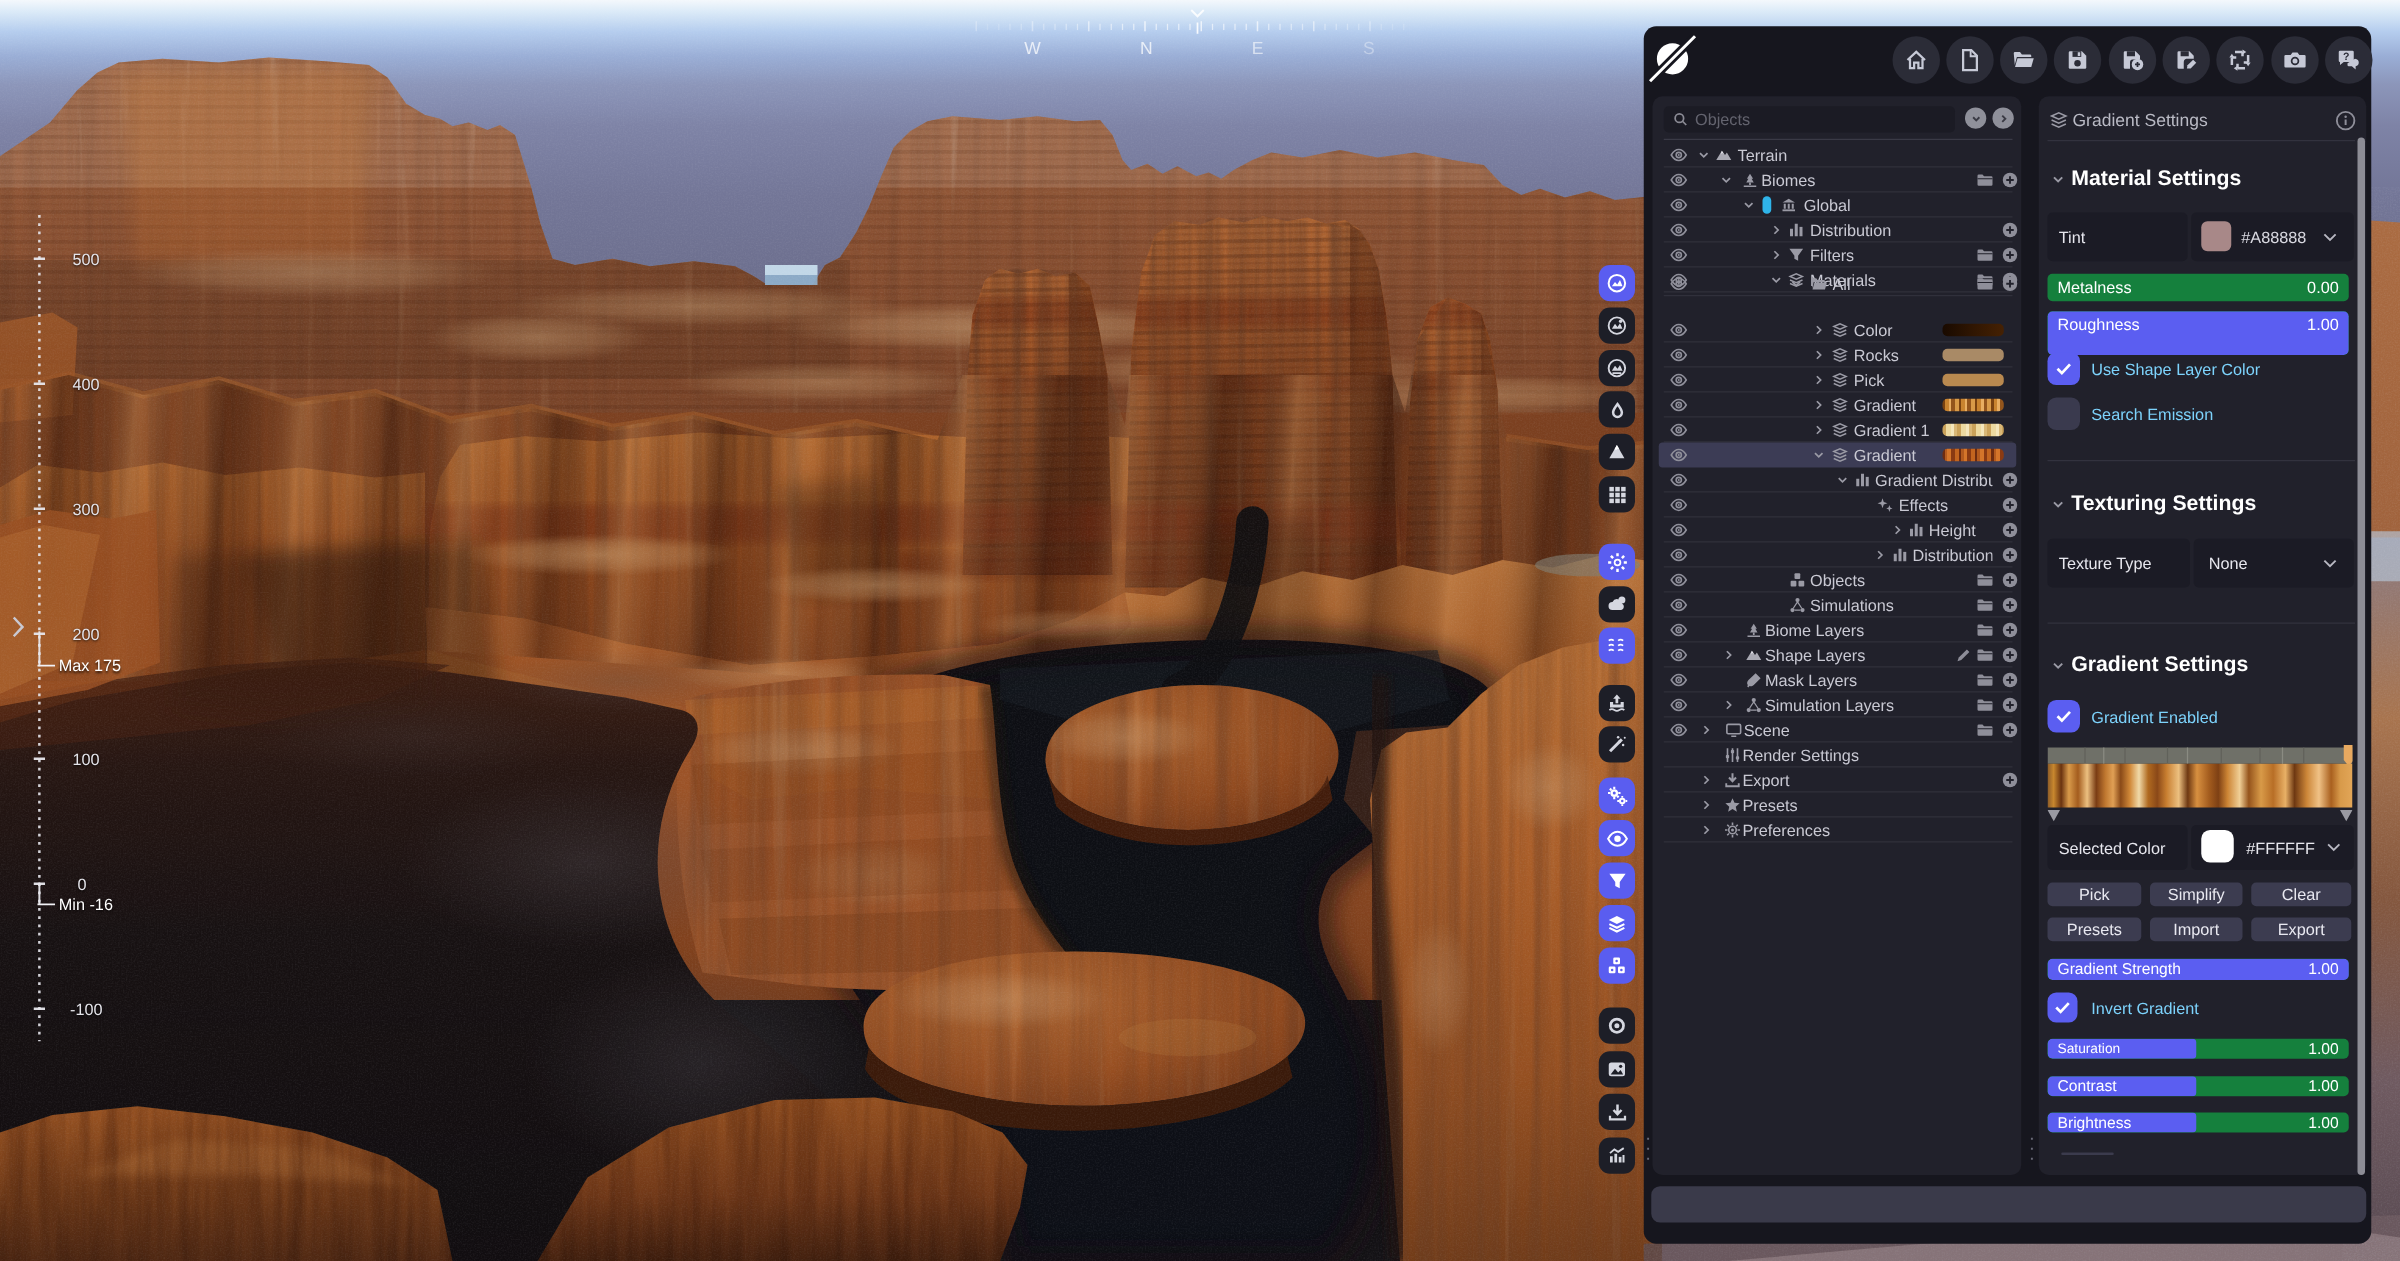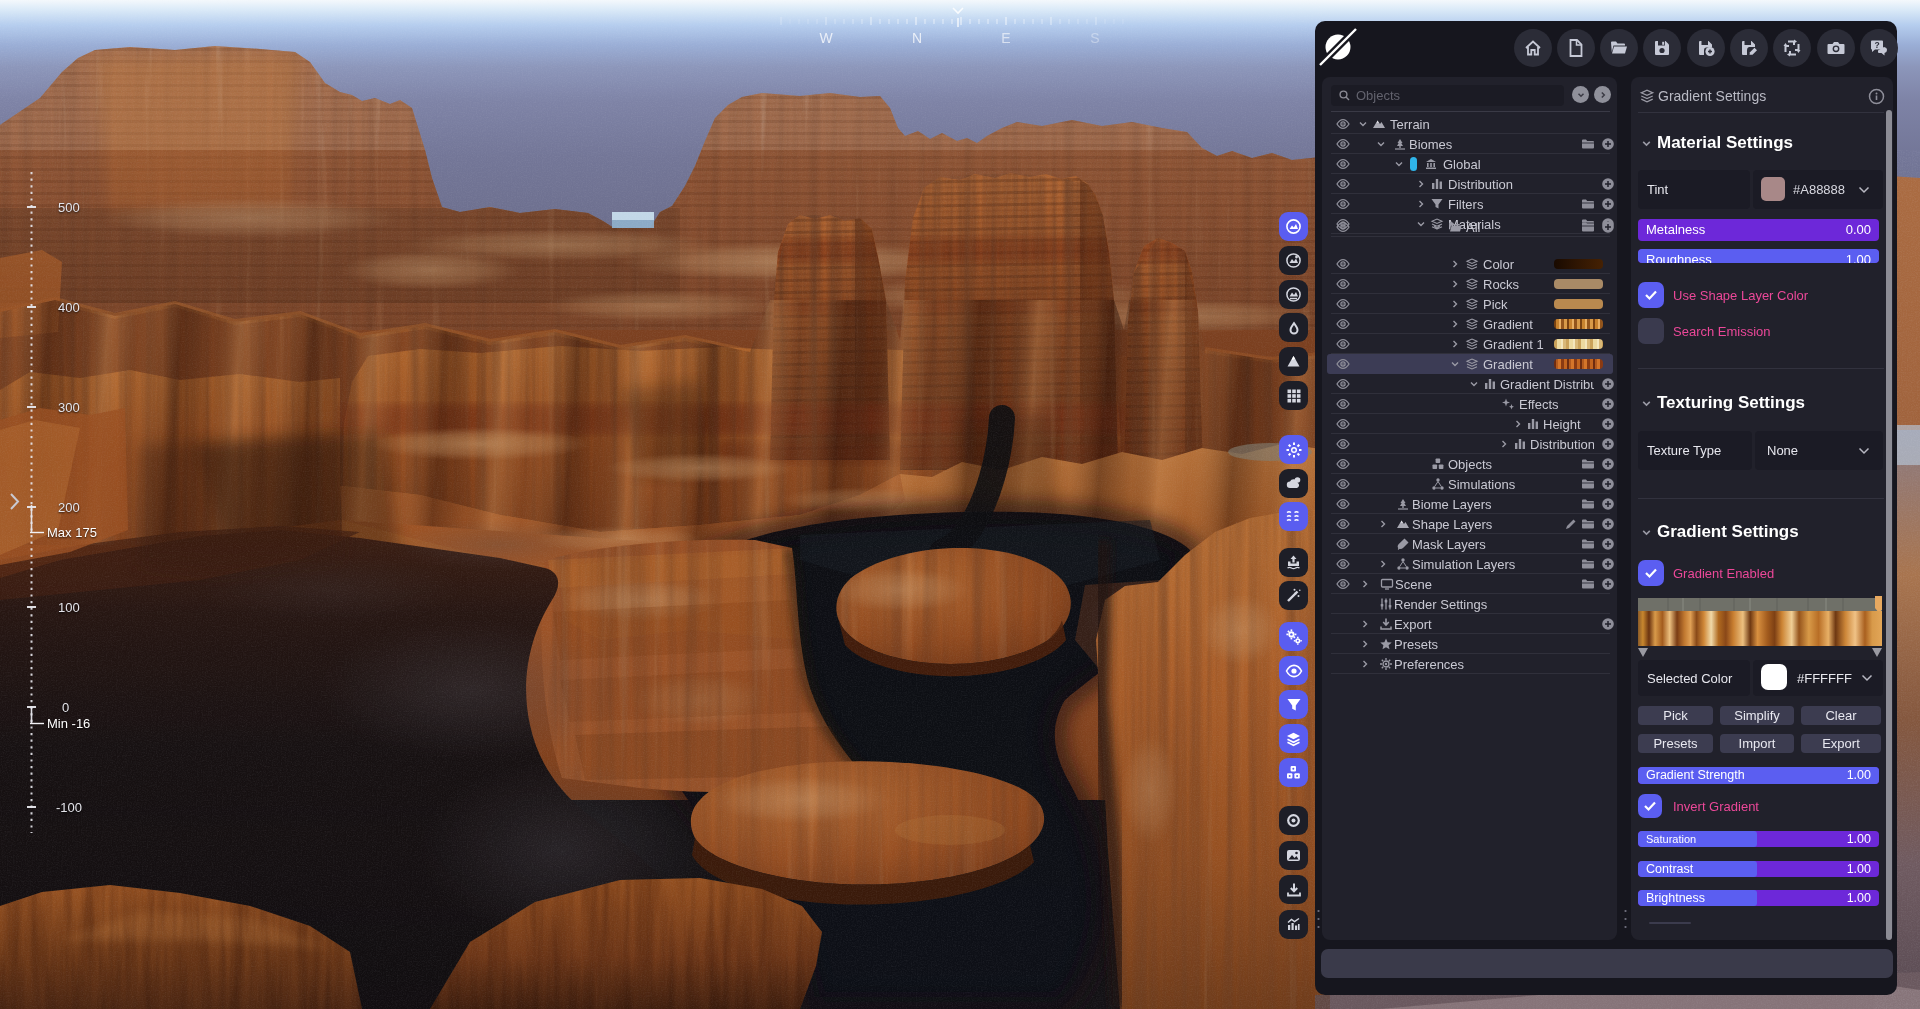--- a/index.html
+++ b/index.html
@@ -25,27 +25,27 @@
 .scirc{position:absolute;top:9px;width:17px;height:17px;border-radius:50%;background:#8f909a;display:flex;align-items:center;justify-content:center;}
 .trow{position:absolute;left:0;width:295px;height:20px;}
 .trow .sep{position:absolute;left:9px;right:7px;bottom:0;height:1px;background:#30303b;}
 .trow.sel{background:#3c3c55;border-radius:3px;left:5px!important;width:286px!important;}
 .ti{position:absolute;top:3px;}
 .tt{position:absolute;top:0;height:20px;line-height:21px;font-size:13px;color:#c9c9d3;white-space:nowrap;}
 .sw{position:absolute;top:5px;width:49px;height:10px;border-radius:4px;left:232px;}
 
 .slabel{font-size:13px;color:#e7e7ee;}
 .box{position:absolute;background:#1b1b25;border-radius:4px;}
-.slider{position:absolute;left:7px;width:241px;height:22px;background:#6d28d9;border-radius:4px;overflow:hidden;}
+.slider{position:absolute;left:7px;width:241px;height:22px;background:#15803d;border-radius:4px;overflow:hidden;}
 .slider .fill{position:absolute;left:0;top:0;bottom:0;background:#5b5ef1;border-radius:4px 0 0 4px;}
 .slider .nm{position:absolute;left:8px;top:0;line-height:22px;font-size:13px;color:#fff;}
 .slider .vl{position:absolute;right:8px;top:0;line-height:22px;font-size:13px;color:#fff;}
 .chk{position:absolute;left:7px;width:26px;height:26px;border-radius:7px;background:#5b5ef1;display:flex;align-items:center;justify-content:center;}
 .chk.off{background:#3a3a4e;}
-.chklab{position:absolute;left:42px;font-size:13px;color:#ec4899;}
+.chklab{position:absolute;left:42px;font-size:13px;color:#7dd3fc;}
 .shead{position:absolute;left:26px;font-size:17px;font-weight:bold;color:#fff;}
 .schev{position:absolute;left:10px;}
 .sdiv{position:absolute;left:7px;width:246px;height:1px;background:#32323e;}
 .btn{position:absolute;height:19px;background:#3c3c50;border-radius:4px;color:#e8e8f0;font-size:13px;text-align:center;line-height:19px;}
 .rlab{position:absolute;font-size:13px;color:#e4e4ea;text-shadow:0 1px 2px rgba(0,0,0,.8);}
 </style>
 </head>
 <body>
 <div id="stage">
 <svg class="abs" style="left:0;top:0" width="1920" height="1009" viewBox="0 0 1920 1009">
@@ -1282,21 +1282,21 @@
         <div class="box" style="left:122px;top:93px;width:130px;height:39px"></div>
         <div class="abs" style="left:130px;top:100px;width:24px;height:24px;border-radius:5px;background:#a88888"></div>
         <div class="slabel abs" style="left:162px;top:105px;color:#d8d8e0">#A88888</div>
         <svg class="abs" style="left:227px;top:109px" width="12" height="8" viewBox="0 0 12 8">
           <path d="M1.5,1.5 L6,6 L10.5,1.5" fill="none" stroke="#b8b8c2" stroke-width="1.5"></path>
         </svg>
         <div class="slider" style="top:142px;height:22px">
           <div class="nm" style="line-height:22px;font-size:13px">Metalness</div>
           <div class="vl" style="line-height:22px;font-size:13px">0.00</div>
         </div>
-        <div class="slider" style="top:172px;height:14px">
+        <div class="slider" style="top:172px;height:35px">
           <div class="fill" style="width:241px;border-radius:4px"></div>
           <div class="nm" style="line-height:22px;font-size:13px">Roughness</div>
           <div class="vl" style="line-height:22px;font-size:13px">1.00</div>
         </div>
         <div class="chk" style="top:205px;width:26px;height:26px">
           <svg width="14" height="12" viewBox="0 0 14 12">
             <path d="M2,6 L5.5,9.5 L12,2.5" fill="none" stroke="#fff" stroke-width="2.2"></path>
           </svg>
         </div>
         <div class="chklab" style="top:211px">Use Shape Layer Color</div>

